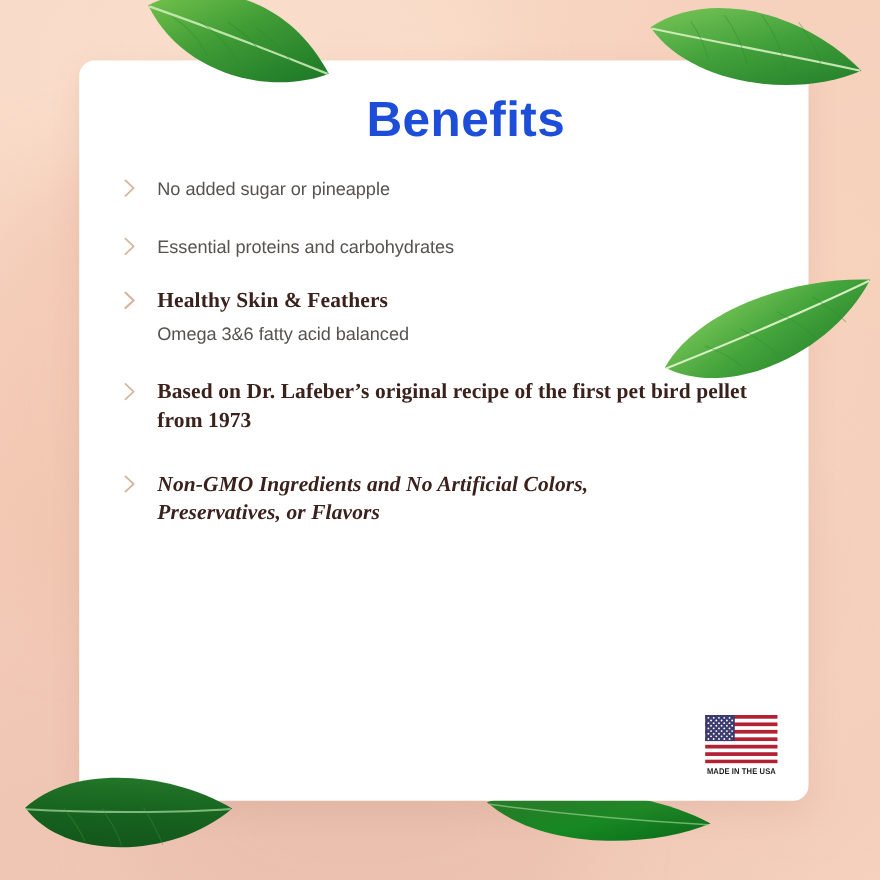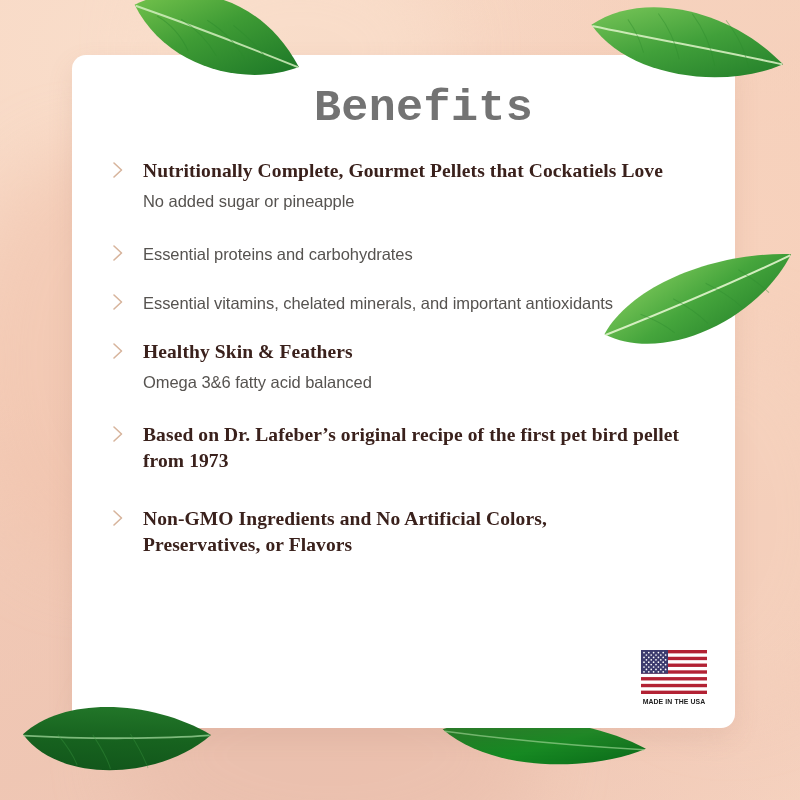--- a/index.html
+++ b/index.html
@@ -71,25 +71,25 @@
     left: 0; top: 0;
     width: 663px; height: 673px;
     z-index: 6;
     padding: 0;
   }
 
   .page-title {
     margin: 0;
     padding-top: 28px;
     text-align: center;
-    font-family: Liberation Mono, monospace;
+    font-family: Liberation Sans, sans-serif;
     font-weight: bold;
     font-size: 45px;
     letter-spacing: .4px;
-    color: #737373;
+    color: #1d4ed8;
     padding-left: 40px;
   }
 
   .benefit-list {
     list-style: none;
     margin: 0;
     padding: 24px 34px 0 36px;
   }
 
   .benefit-item {
@@ -186,40 +186,38 @@
       <h1 class="page-title">Benefits</h1>
 
       <ul class="benefit-list">
 
         <li class="benefit-item">
           <span class="chevron-icon">
             <svg viewBox="0 0 14 20">
                 <path d="M3 3 L10.5 10 L3 17" fill="none" stroke="currentColor" stroke-width="1.6" stroke-linecap="round" stroke-linejoin="round"></path>
               </svg>
           </span>
-          <p class="benefit-heading">Nutritionally Complete, Gourmet Pellets that Cockatiels Love</p>
           <p class="benefit-sub">No added sugar or pineapple</p>
         </li>
 
         <li class="benefit-item" style="margin-top:26px;">
           <span class="chevron-icon">
             <svg viewBox="0 0 14 20">
                 <path d="M3 3 L10.5 10 L3 17" fill="none" stroke="currentColor" stroke-width="1.6" stroke-linecap="round" stroke-linejoin="round"></path>
               </svg>
           </span>
           <p class="benefit-sub">Essential proteins and carbohydrates</p>
         </li>
 
         <li class="benefit-item" style="margin-top:22px;">
           <span class="chevron-icon">
             <svg viewBox="0 0 14 20">
                 <path d="M3 3 L10.5 10 L3 17" fill="none" stroke="currentColor" stroke-width="1.6" stroke-linecap="round" stroke-linejoin="round"></path>
               </svg>
           </span>
-          <p class="benefit-sub">Essential vitamins, chelated minerals, and important antioxidants</p>
         </li>
 
         <li class="benefit-item" style="margin-top:22px;">
           <span class="chevron-icon">
             <svg viewBox="0 0 14 20">
                 <path d="M3 3 L10.5 10 L3 17" fill="none" stroke="currentColor" stroke-width="1.6" stroke-linecap="round" stroke-linejoin="round"></path>
               </svg>
           </span>
           <p class="benefit-heading">Healthy Skin &amp; Feathers</p>
           <p class="benefit-sub">Omega 3&amp;6 fatty acid balanced</p>
@@ -227,21 +225,21 @@
 
         <li class="benefit-item" style="margin-top:26px;">
           <span class="chevron-icon">
             <svg viewBox="0 0 14 20">
                 <path d="M3 3 L10.5 10 L3 17" fill="none" stroke="currentColor" stroke-width="1.6" stroke-linecap="round" stroke-linejoin="round"></path>
               </svg>
           </span>
           <p class="benefit-heading" style="max-width:540px;">Based on Dr. Lafeber’s original recipe of the first pet bird pellet from 1973</p>
         </li>
 
-        <li class="benefit-item" style="margin-top:32px;">
+        <li class="benefit-item" style="margin-top:32px;font-style:italic;">
           <span class="chevron-icon">
             <svg viewBox="0 0 14 20">
                 <path d="M3 3 L10.5 10 L3 17" fill="none" stroke="currentColor" stroke-width="1.6" stroke-linecap="round" stroke-linejoin="round"></path>
               </svg>
           </span>
           <p class="benefit-heading" style="max-width:455px;">Non-GMO Ingredients and No Artificial Colors, Preservatives, or Flavors</p>
         </li>
 
       </ul>
 

